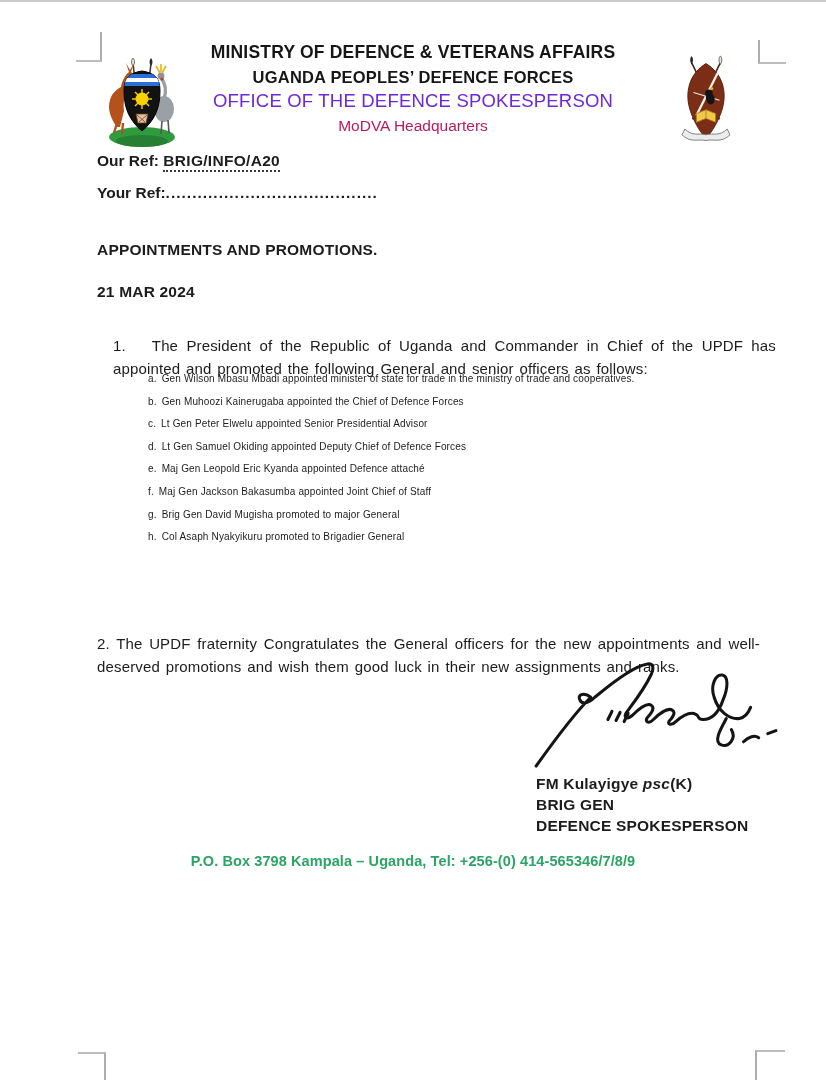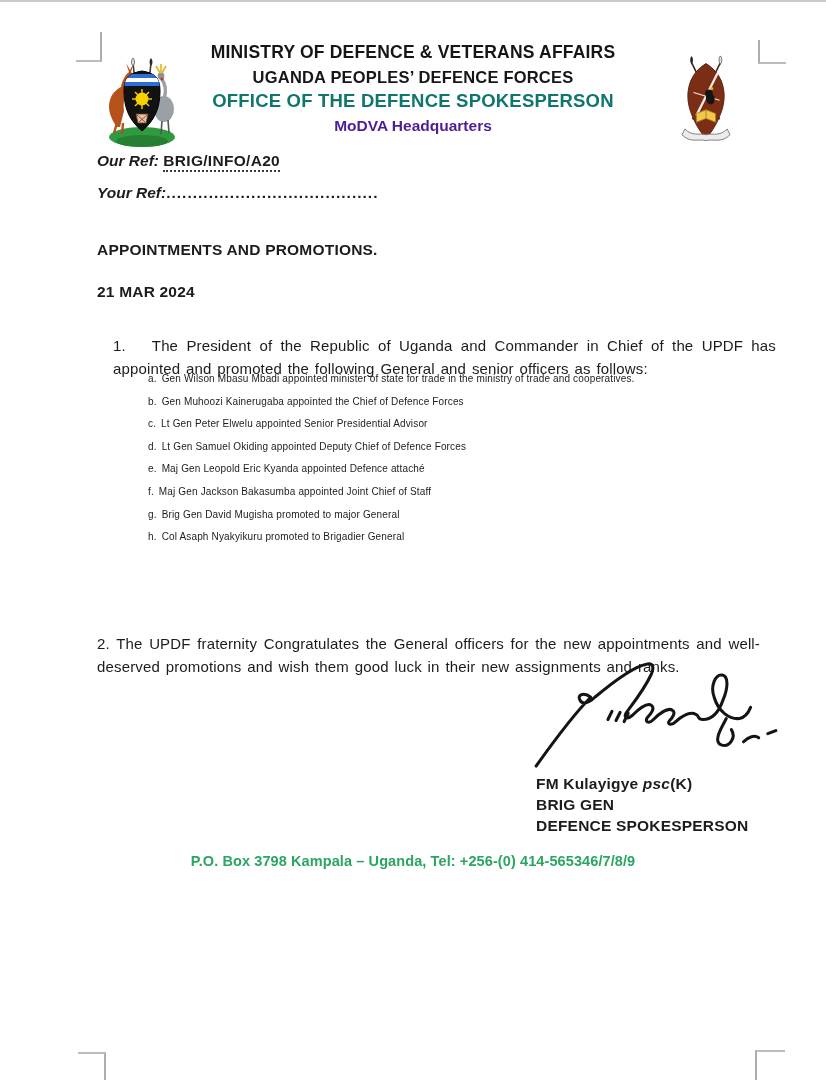--- a/index.html
+++ b/index.html
@@ -15,30 +15,30 @@
   
   .corner{position:absolute;}
   .corner.tl{left:76px;top:32px;width:24px;height:28px;border-right:2px solid #adadad;border-bottom:2px solid #bdbdbd;}
   .corner.tr{left:758px;top:40px;width:26px;height:22px;border-left:2px solid #adadad;border-bottom:2px solid #bdbdbd;}
   .corner.bl{left:78px;top:1052px;width:26px;height:26px;border-top:2px solid #bdbdbd;border-right:2px solid #adadad;}
   .corner.br{left:755px;top:1050px;width:28px;height:28px;border-top:2px solid #bdbdbd;border-left:2px solid #adadad;}
 
   .header-text{position:absolute;top:44px;left:0;right:0;text-align:center;line-height:1;}
   .h-line1{font-size:17.5px;font-weight:bold;letter-spacing:.2px;margin:0 0 7px 0;color:#161616;}
   .h-line2{font-size:16.5px;font-weight:bold;letter-spacing:.2px;margin:0 0 7px 0;color:#161616;}
-  .h-line3{font-size:18.5px;font-weight:bold;letter-spacing:.2px;margin:0 0 7px 0;color:#0f766e;}
-  .h-line4{font-size:15.5px;font-weight:bold;color:#4c1d95;margin:0;}
+  .h-line3{font-size:18.5px;font-weight:normal;letter-spacing:.2px;margin:0 0 7px 0;color:#6d28d9;}
+  .h-line4{font-size:15.5px;font-weight:normal;color:#be185d;margin:0;}
 
   .logo{position:absolute;}
   .logo-left{left:92px;top:56px;width:100px;height:102px;}
   .logo-right{left:677px;top:54px;width:58px;height:100px;}
 
   .refs{position:absolute;left:97px;top:152px;font-size:15.5px;}
   .ref-row{margin-bottom:14px;}
-  .ref-label{font-style:italic;font-weight:bold;}
+  .ref-label{font-weight:bold;}
   .ref-value{font-weight:bold;border-bottom:2px dotted #3a3a3a;padding-bottom:1px;letter-spacing:.3px;}
   .ref-dots{font-weight:bold;letter-spacing:1px;}
 
   .subject{position:absolute;left:97px;top:241px;font-size:15.5px;font-weight:bold;letter-spacing:.2px;}
   .date{position:absolute;left:97px;top:283px;font-size:15.5px;font-weight:bold;letter-spacing:.2px;}
 
   .para{font-size:15px;line-height:22.5px;letter-spacing:.15px;word-spacing:1.5px;text-align:justify;}
   .para1{position:absolute;left:97px;top:320px;width:663px;margin-left:16px;}
   .para1 .num{margin-right:26px;}
   .para2{position:absolute;left:97px;top:618px;width:663px;}

